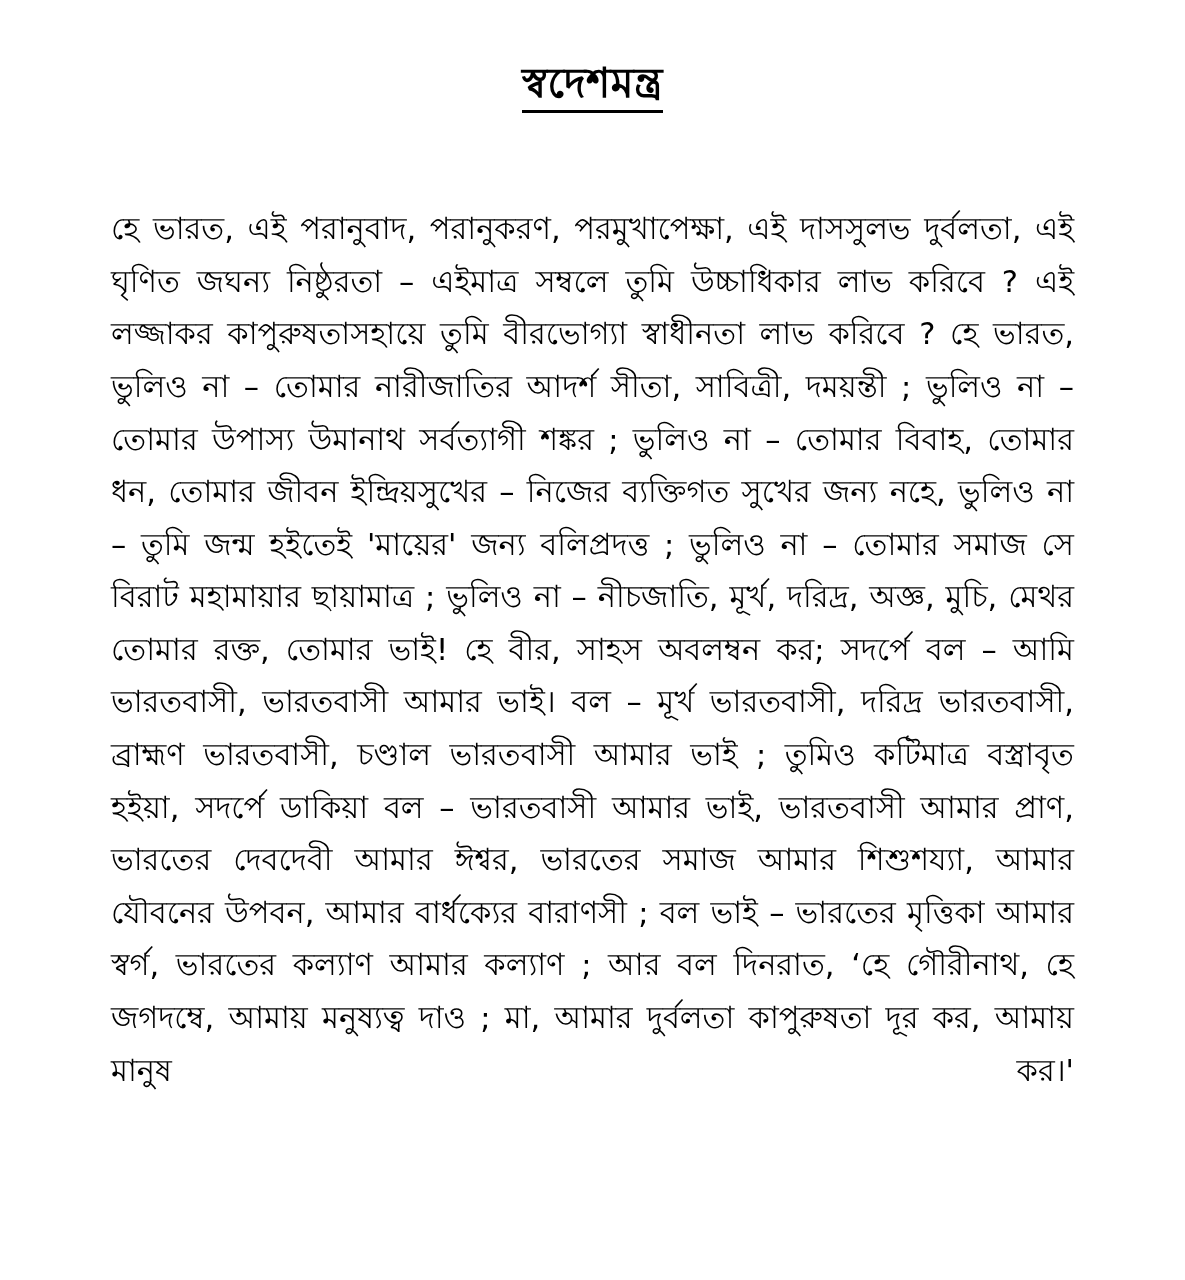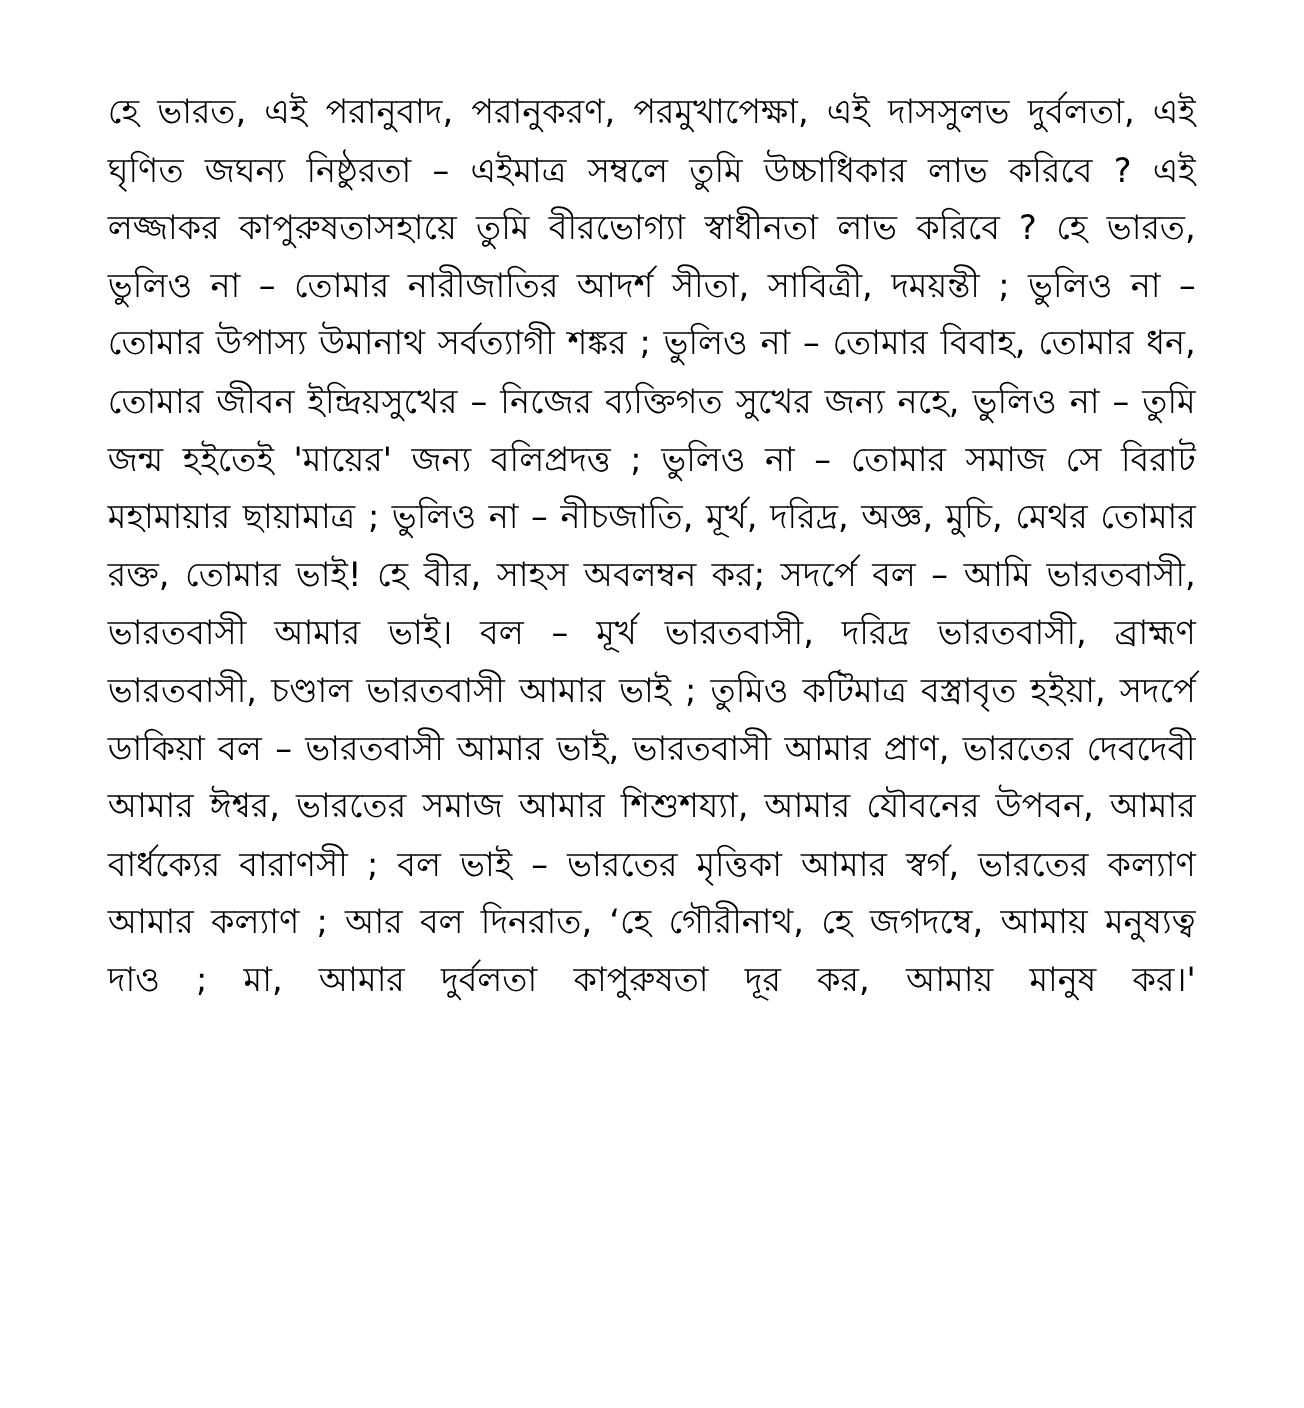--- a/index.html
+++ b/index.html
@@ -36,38 +36,41 @@
   .doc-title .title-text {
     display: inline-block;
     border-bottom: 3px solid #000;
     padding-bottom: 3px;
   }
   .body-block {
     margin: 0;
     padding: 74px 95px 0 95px;
   }
   .body-para {
-    margin: 3px;
+    margin: 16px;
     font-size: 30.5px;
     line-height: 52.6px;
     text-align: justify;
     text-align-last: left;
     word-spacing: 1px;
     hyphens: none;
   }
   
   .body-para::after {
     content: "";
     display: inline-block;
     width: 100%;
   }
 </style>
 </head>
 <body style="background-color: rgb(255, 255, 255); color: rgb(0, 0, 0);">
 
 <div class="page">
 
+  <h1 class="doc-title">
+    <span class="title-text">স্বদেশমন্ত্র</span>
+  </h1>
 
   <div class="body-block">
     <p class="body-para">হে ভারত, এই পরানুবাদ, পরানুকরণ, পরমুখাপেক্ষা, এই দাসসুলভ দুর্বলতা, এই ঘৃণিত জঘন্য নিষ্ঠুরতা – এইমাত্র সম্বলে তুমি উচ্চাধিকার লাভ করিবে ? এই লজ্জাকর কাপুরুষতাসহায়ে তুমি বীরভোগ্যা স্বাধীনতা লাভ করিবে ? হে ভারত, ভুলিও না – তোমার নারীজাতির আদর্শ সীতা, সাবিত্রী, দময়ন্তী ; ভুলিও না – তোমার উপাস্য উমানাথ সর্বত্যাগী শঙ্কর ; ভুলিও না – তোমার বিবাহ, তোমার ধন, তোমার জীবন ইন্দ্রিয়সুখের – নিজের ব্যক্তিগত সুখের জন্য নহে, ভুলিও না – তুমি জন্ম হইতেই 'মায়ের' জন্য বলিপ্রদত্ত ; ভুলিও না – তোমার সমাজ সে বিরাট মহামায়ার ছায়ামাত্র ; ভুলিও না – নীচজাতি, মূর্খ, দরিদ্র, অজ্ঞ, মুচি, মেথর তোমার রক্ত, তোমার ভাই! হে বীর, সাহস অবলম্বন কর; সদর্পে বল – আমি ভারতবাসী, ভারতবাসী আমার ভাই। বল – মূর্খ ভারতবাসী, দরিদ্র ভারতবাসী, ব্রাহ্মণ ভারতবাসী, চণ্ডাল ভারতবাসী আমার ভাই ; তুমিও কটিমাত্র বস্ত্রাবৃত হইয়া, সদর্পে ডাকিয়া বল – ভারতবাসী আমার ভাই, ভারতবাসী আমার প্রাণ, ভারতের দেবদেবী আমার ঈশ্বর, ভারতের সমাজ আমার শিশুশয্যা, আমার যৌবনের উপবন, আমার বার্ধক্যের বারাণসী ; বল ভাই – ভারতের মৃত্তিকা আমার স্বর্গ, ভারতের কল্যাণ আমার কল্যাণ ; আর বল দিনরাত, ‘হে গৌরীনাথ, হে জগদম্বে, আমায় মনুষ্যত্ব দাও ; মা, আমার দুর্বলতা কাপুরুষতা দূর কর, আমায় মানুষ কর।'</p>
   </div>
 
 </div>
 
 </body></html>

